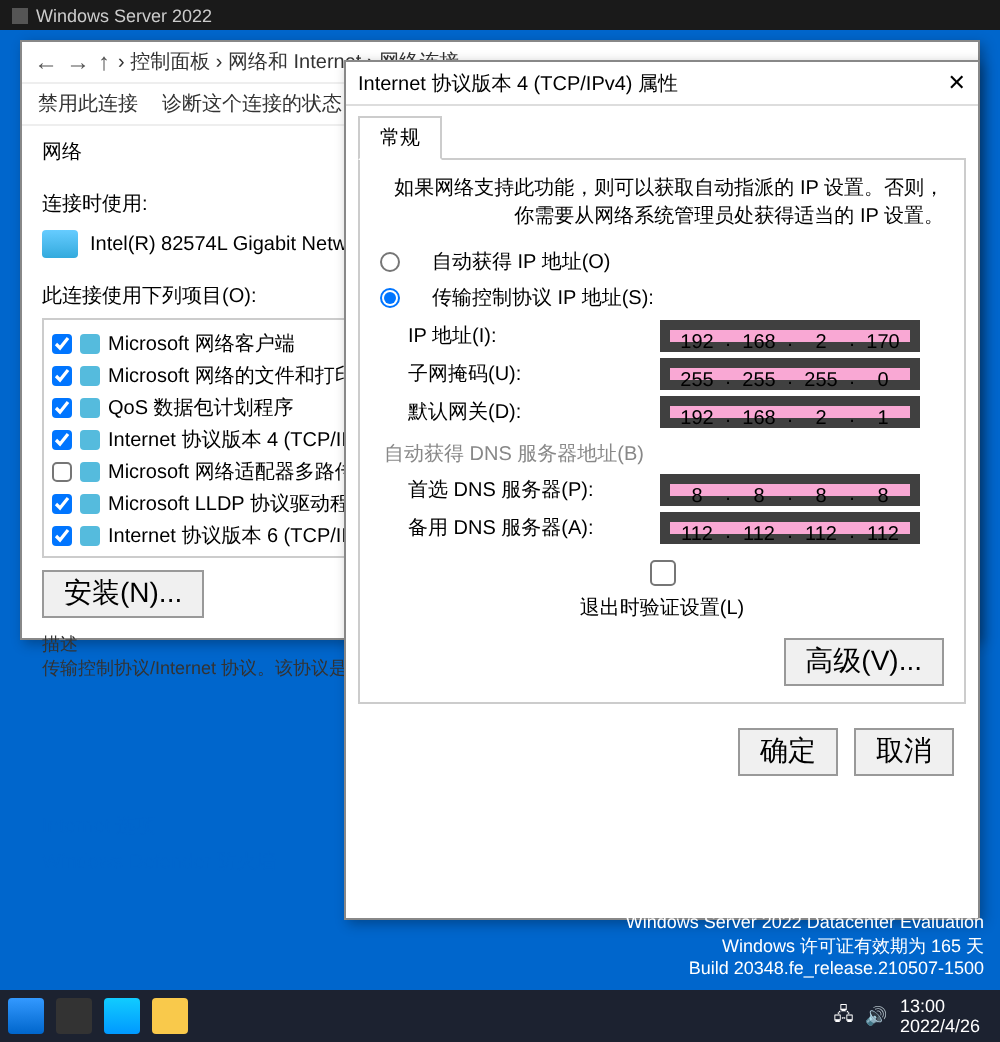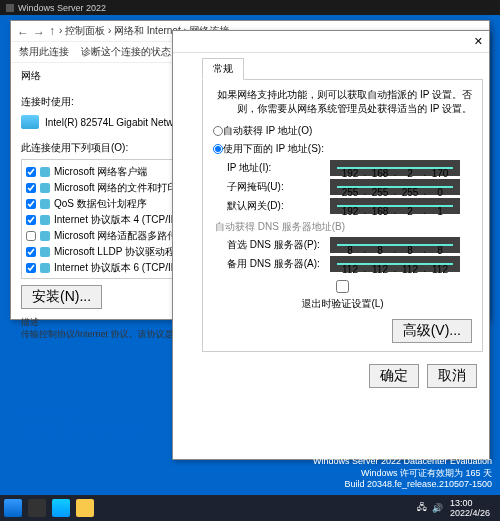--- a/index.html
+++ b/index.html
@@ -25,25 +25,25 @@
   .btnrow { display: flex; gap: 6px; margin-top: 6px; }
   .btn { font-size: 14px; padding: 2px 10px; background: #f0f0f0; border: 1px solid #999; cursor: pointer; }
   .btn.disabled { color: #aaa; border-color: #ccc; }
   .desc { font-size: 9px; color: #333; margin-top: 8px; line-height: 1.3; }
   .links { margin-top: 30px; font-size: 10px; color: #06c; }
   .links div { margin-bottom: 4px; }
   .win-ipv4 { top: 30px; left: 172px; width: 318px; height: 430px; background: #fff; }
   .tab { display: inline-block; font-size: 10px; padding: 3px 10px; border: 1px solid #ccc; border-bottom: 1px solid #fff; background: #fff; position: relative; top: 1px; margin-left: 6px; }
   .tabpanel { border: 1px solid #ccc; margin: 0 6px 6px 6px; padding: 8px 10px; font-size: 10px; background: #fff; }
   .info { font-size: 10px; line-height: 1.4; margin-bottom: 8px; text-align: right; }
-  .radio-row { display: flex; align-items: center; gap: 0; margin: 4px 0; }
+  .radio-row { display: flex; align-items: center; gap: 16px; margin: 4px 0; }
   .radio-row input { width: 10px; height: 10px; }
   .field { display: flex; align-items: center; margin: 3px 12px 3px 14px; }
   .field label { flex: 1; font-size: 10px; }
-  .ipbox { display: flex; border: 7px solid #404040; background: #5eead4; width: 130px; height: 16px; }
+  .ipbox { display: flex; border: 5px solid #404040; background: #f9a8d4; width: 130px; height: 16px; }
   .ipbox span { flex: 1; text-align: center; font-size: 10px; line-height: 14px; border-right: 0; }
   .ipbox .dot { flex: 0 0 4px; text-align: center; line-height: 12px; }
   .grouplabel { font-size: 10px; color: #888; margin: 6px 0 2px 2px; }
   .cb-row { display: flex; align-items: center; gap: 4px; margin-top: 8px; flex-direction: column; }
   .advrow { display: flex; justify-content: flex-end; margin-top: 8px; }
   .dlg-btns { display: flex; justify-content: flex-end; gap: 8px; padding: 6px 12px; }
   .watermark { position: absolute; right: 8px; bottom: 30px; color: #fff; font-size: 9px; text-align: right; line-height: 1.3; }
   .taskbar { position: absolute; bottom: 0; left: 0; right: 0; height: 26px; background: #1c2230; display: flex; align-items: center; padding: 0 4px; gap: 6px; }
   .taskbar .tbicon { width: 18px; height: 18px; border-radius: 2px; }
   .start { background: linear-gradient(#39f,#06c); }
@@ -137,34 +137,35 @@
       <div class="links">
         <div>Internet 选项</div>
         <div>Windows Defender 防火墙</div>
       </div>
     </div>
   </div>
 </div>
 
 <div class="window win-ipv4">
   <div class="win-title">
+    <span>Internet 协议版本 4 (TCP/IPv4) 属性</span>
     <span class="close">✕</span>
   </div>
-  <div style="padding-top:4px;padding-left:23px;">
+  <div style="padding-top:4px;">
     <span class="tab">常规</span>
     <div class="tabpanel">
       <div class="info">如果网络支持此功能，则可以获取自动指派的 IP 设置。否则，你需要从网络系统管理员处获得适当的 IP 设置。</div>
 
       <div class="radio-row">
           <input type="radio" style="">
           <span>自动获得 IP 地址(O)</span>
         </div>
       <div class="radio-row">
           <input type="radio" checked="" style="">
-          <span>使用下面的 IP 地址(S):</span>
+          <span>传输控制协议 IP 地址(S):</span>
         </div>
 
       <div class="field">
           <label>IP 地址(I):</label>
         <div class="ipbox">
             <span>192</span>
             <span class="dot">.</span>
             <span>168</span>
             <span class="dot">.</span>
             <span>2</span>

